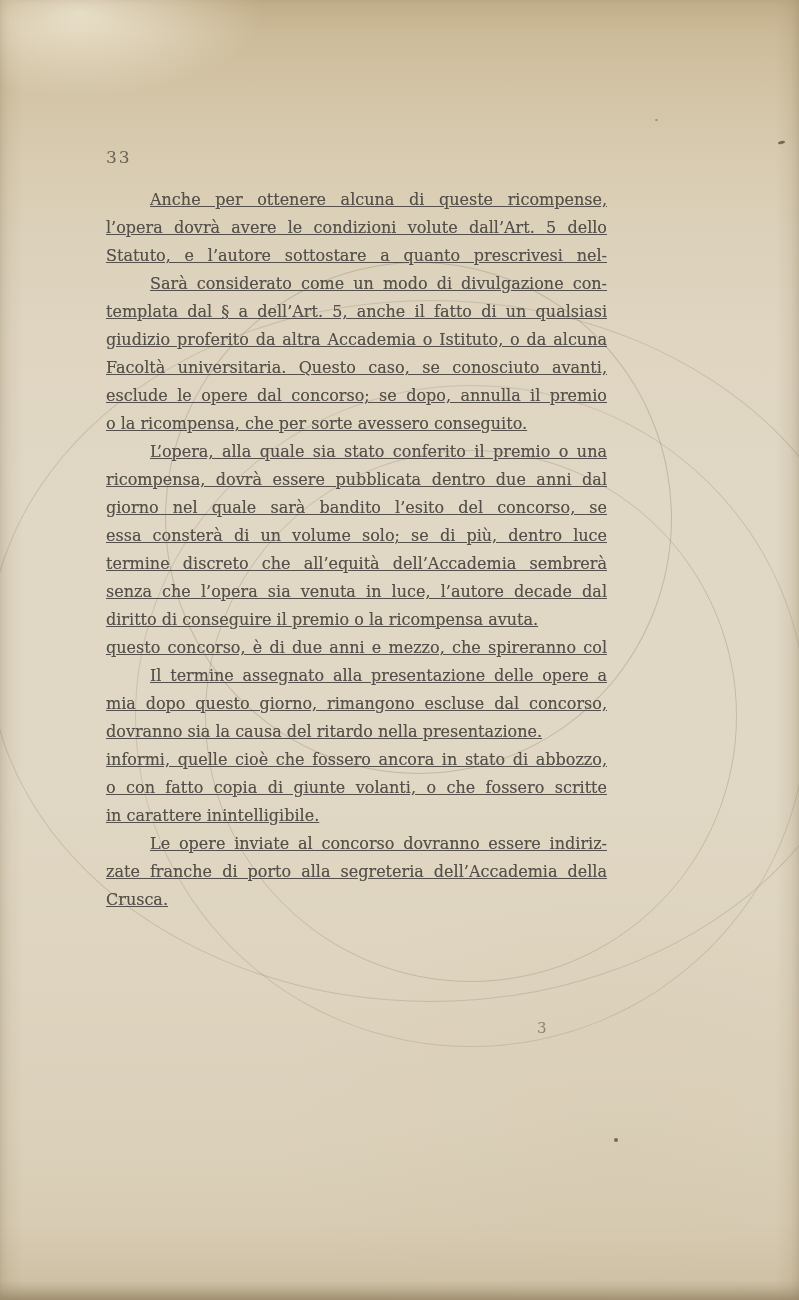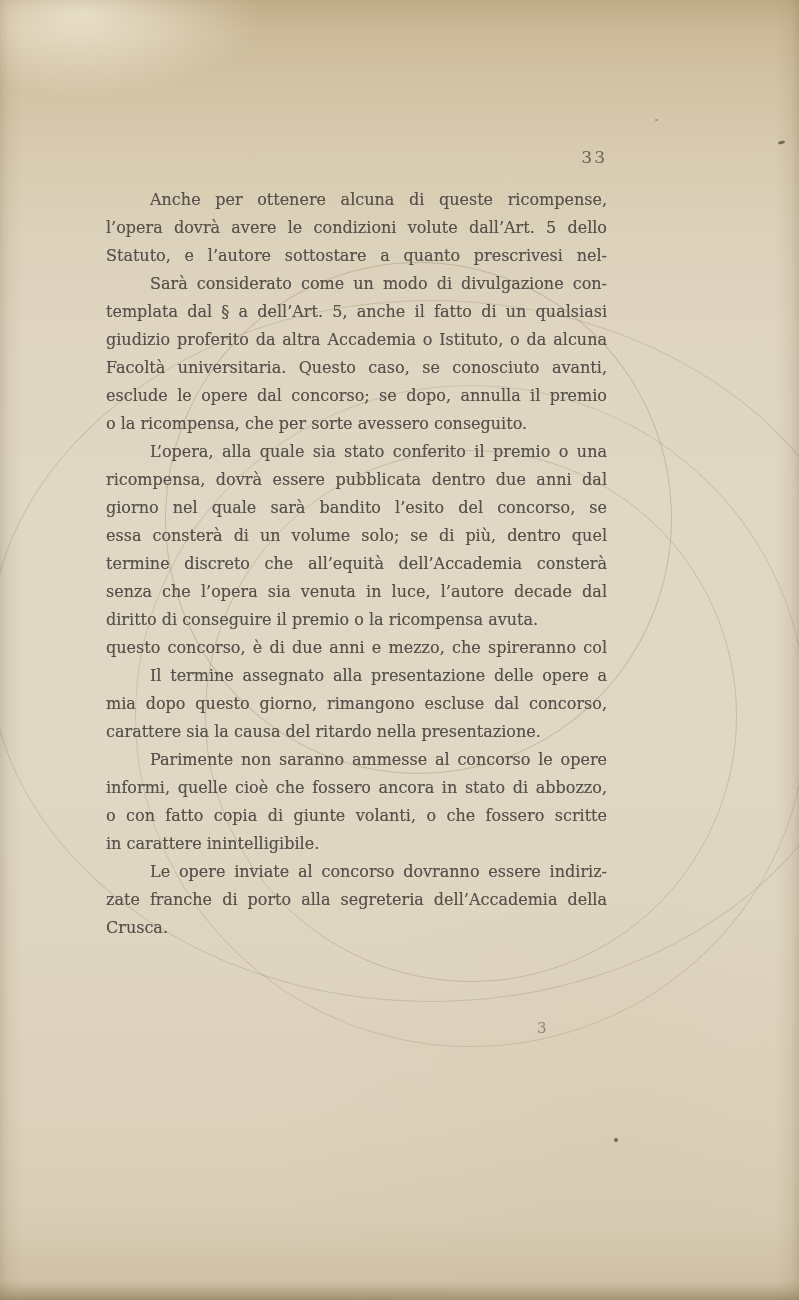--- a/index.html
+++ b/index.html
@@ -33,32 +33,32 @@
   .arc-3 { left: 205px; top: 450px; width: 530px; height: 530px; border: 1px solid rgba(120,104,78,0.26); }
   .arc-4 { left: 135px; top: 385px; width: 670px; height: 660px; border: 1px solid rgba(120,104,78,0.20); }
   .speck { position: absolute; background: #756a55; border-radius: 50%; pointer-events: none; }
   .speck-1 { left: 778px; top: 141px; width: 7px; height: 3px; transform: rotate(-12deg); }
   .speck-2 { left: 614px; top: 1138px; width: 4px; height: 4px; }
   .speck-3 { left: 655px; top: 119px; width: 3px; height: 2px; opacity: .6; }
 
   .folio {
     position: absolute;
     left: 106px; top: 147px; width: 501px;
-    text-align: right;
+    text-align: left;
     font-size: 17px; letter-spacing: 2px;
     color: rgba(86,80,68,0.85);
   }
   .textblock {
     position: absolute;
     left: 106px; top: 186px; width: 501px;
     font-size: 16px; line-height: 28px;
     color: #55514a;
     text-shadow: 0 0 0.4px rgba(85,81,74,0.55);
   }
-  .para { margin: 0; }
+  .para { margin: 0; text-decoration: underline; }
   .line {
     height: 28px;
     overflow: hidden;
     text-align: justify;
     text-align-last: justify;
   }
   .line.first { text-indent: 44px; }
   .line.last { text-align-last: left; }
   .sigmark {
     position: absolute;
@@ -92,33 +92,32 @@
         <div class="line">templata dal § a dell’Art. 5, anche il fatto di un qualsiasi</div>
         <div class="line">giudizio proferito da altra Accademia o Istituto, o da alcuna</div>
         <div class="line">Facoltà universitaria. Questo caso, se conosciuto avanti,</div>
         <div class="line">esclude le opere dal concorso; se dopo, annulla il premio</div>
         <div class="line last">o la ricompensa, che per sorte avessero conseguito.</div>
       </div>
       <div class="para">
         <div class="line first">L’opera, alla quale sia stato conferito il premio o una</div>
         <div class="line">ricompensa, dovrà essere pubblicata dentro due anni dal</div>
         <div class="line">giorno nel quale sarà bandito l’esito del concorso, se</div>
-        <div class="line">essa consterà di un volume solo; se di più, dentro quel</div>
-        <div class="line">termine discreto che all’equità dell’Accademia consterà</div>
+        <div class="line">essa consterà di un volume solo; se di più, dentro luce</div>
+        <div class="line">termine discreto che all’equità dell’Accademia sembrerà</div>
         <div class="line">senza che l’opera sia venuta in luce, l’autore decade dal</div>
         <div class="line last">diritto di conseguire il premio o la ricompensa avuta.</div>
       </div>
       <div class="para">
         <div class="line">questo concorso, è di due anni e mezzo, che spireranno col</div>
         <div class="line first">Il termine assegnato alla presentazione delle opere a</div>
         <div class="line">mia dopo questo giorno, rimangono escluse dal concorso,</div>
-        <div class="line last">carattere sia la causa del ritardo nella presentazione.</div>
+        <div class="line last">dovranno sia la causa del ritardo nella presentazione.</div>
       </div>
       <div class="para">
-        <div class="line first">Parimente non saranno ammesse al concorso le opere</div>
         <div class="line">informi, quelle cioè che fossero ancora in stato di abbozzo,</div>
         <div class="line">o con fatto copia di giunte volanti, o che fossero scritte</div>
         <div class="line last">in carattere inintelligibile.</div>
       </div>
       <div class="para">
         <div class="line first">Le opere inviate al concorso dovranno essere indiriz-</div>
         <div class="line">zate franche di porto alla segreteria dell’Accademia della</div>
         <div class="line last">Crusca.</div>
       </div>
     </div>

